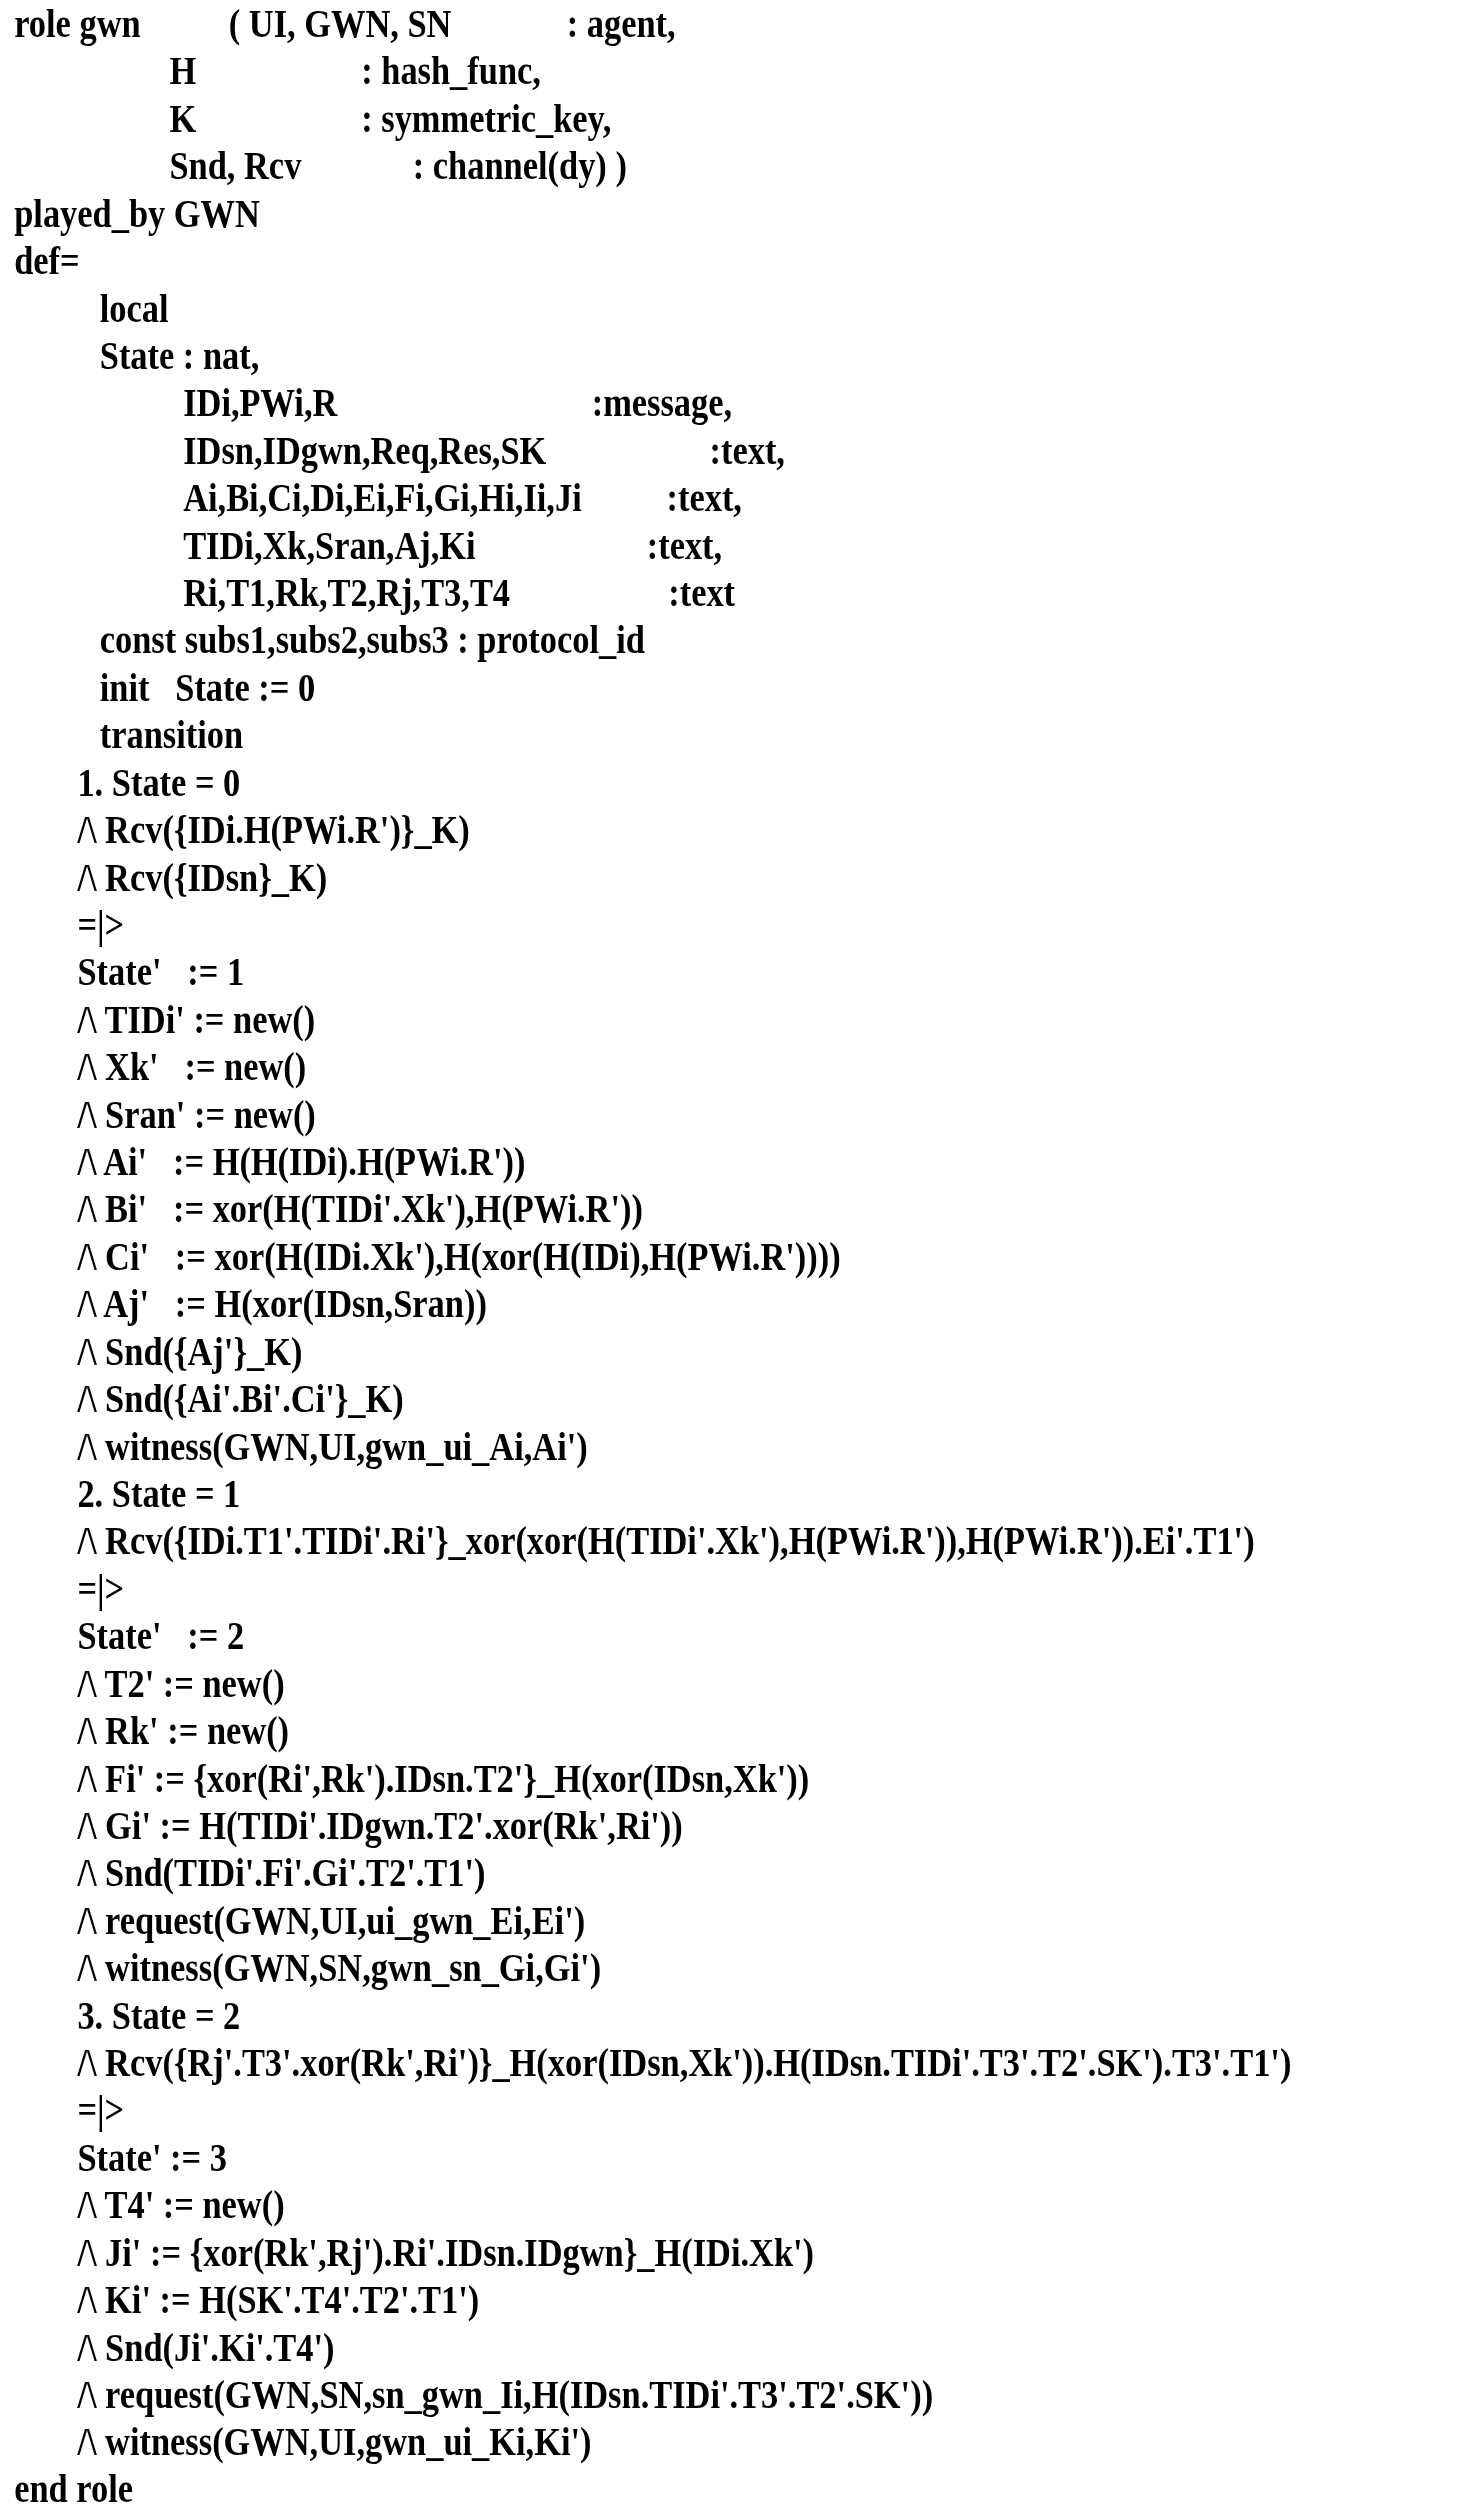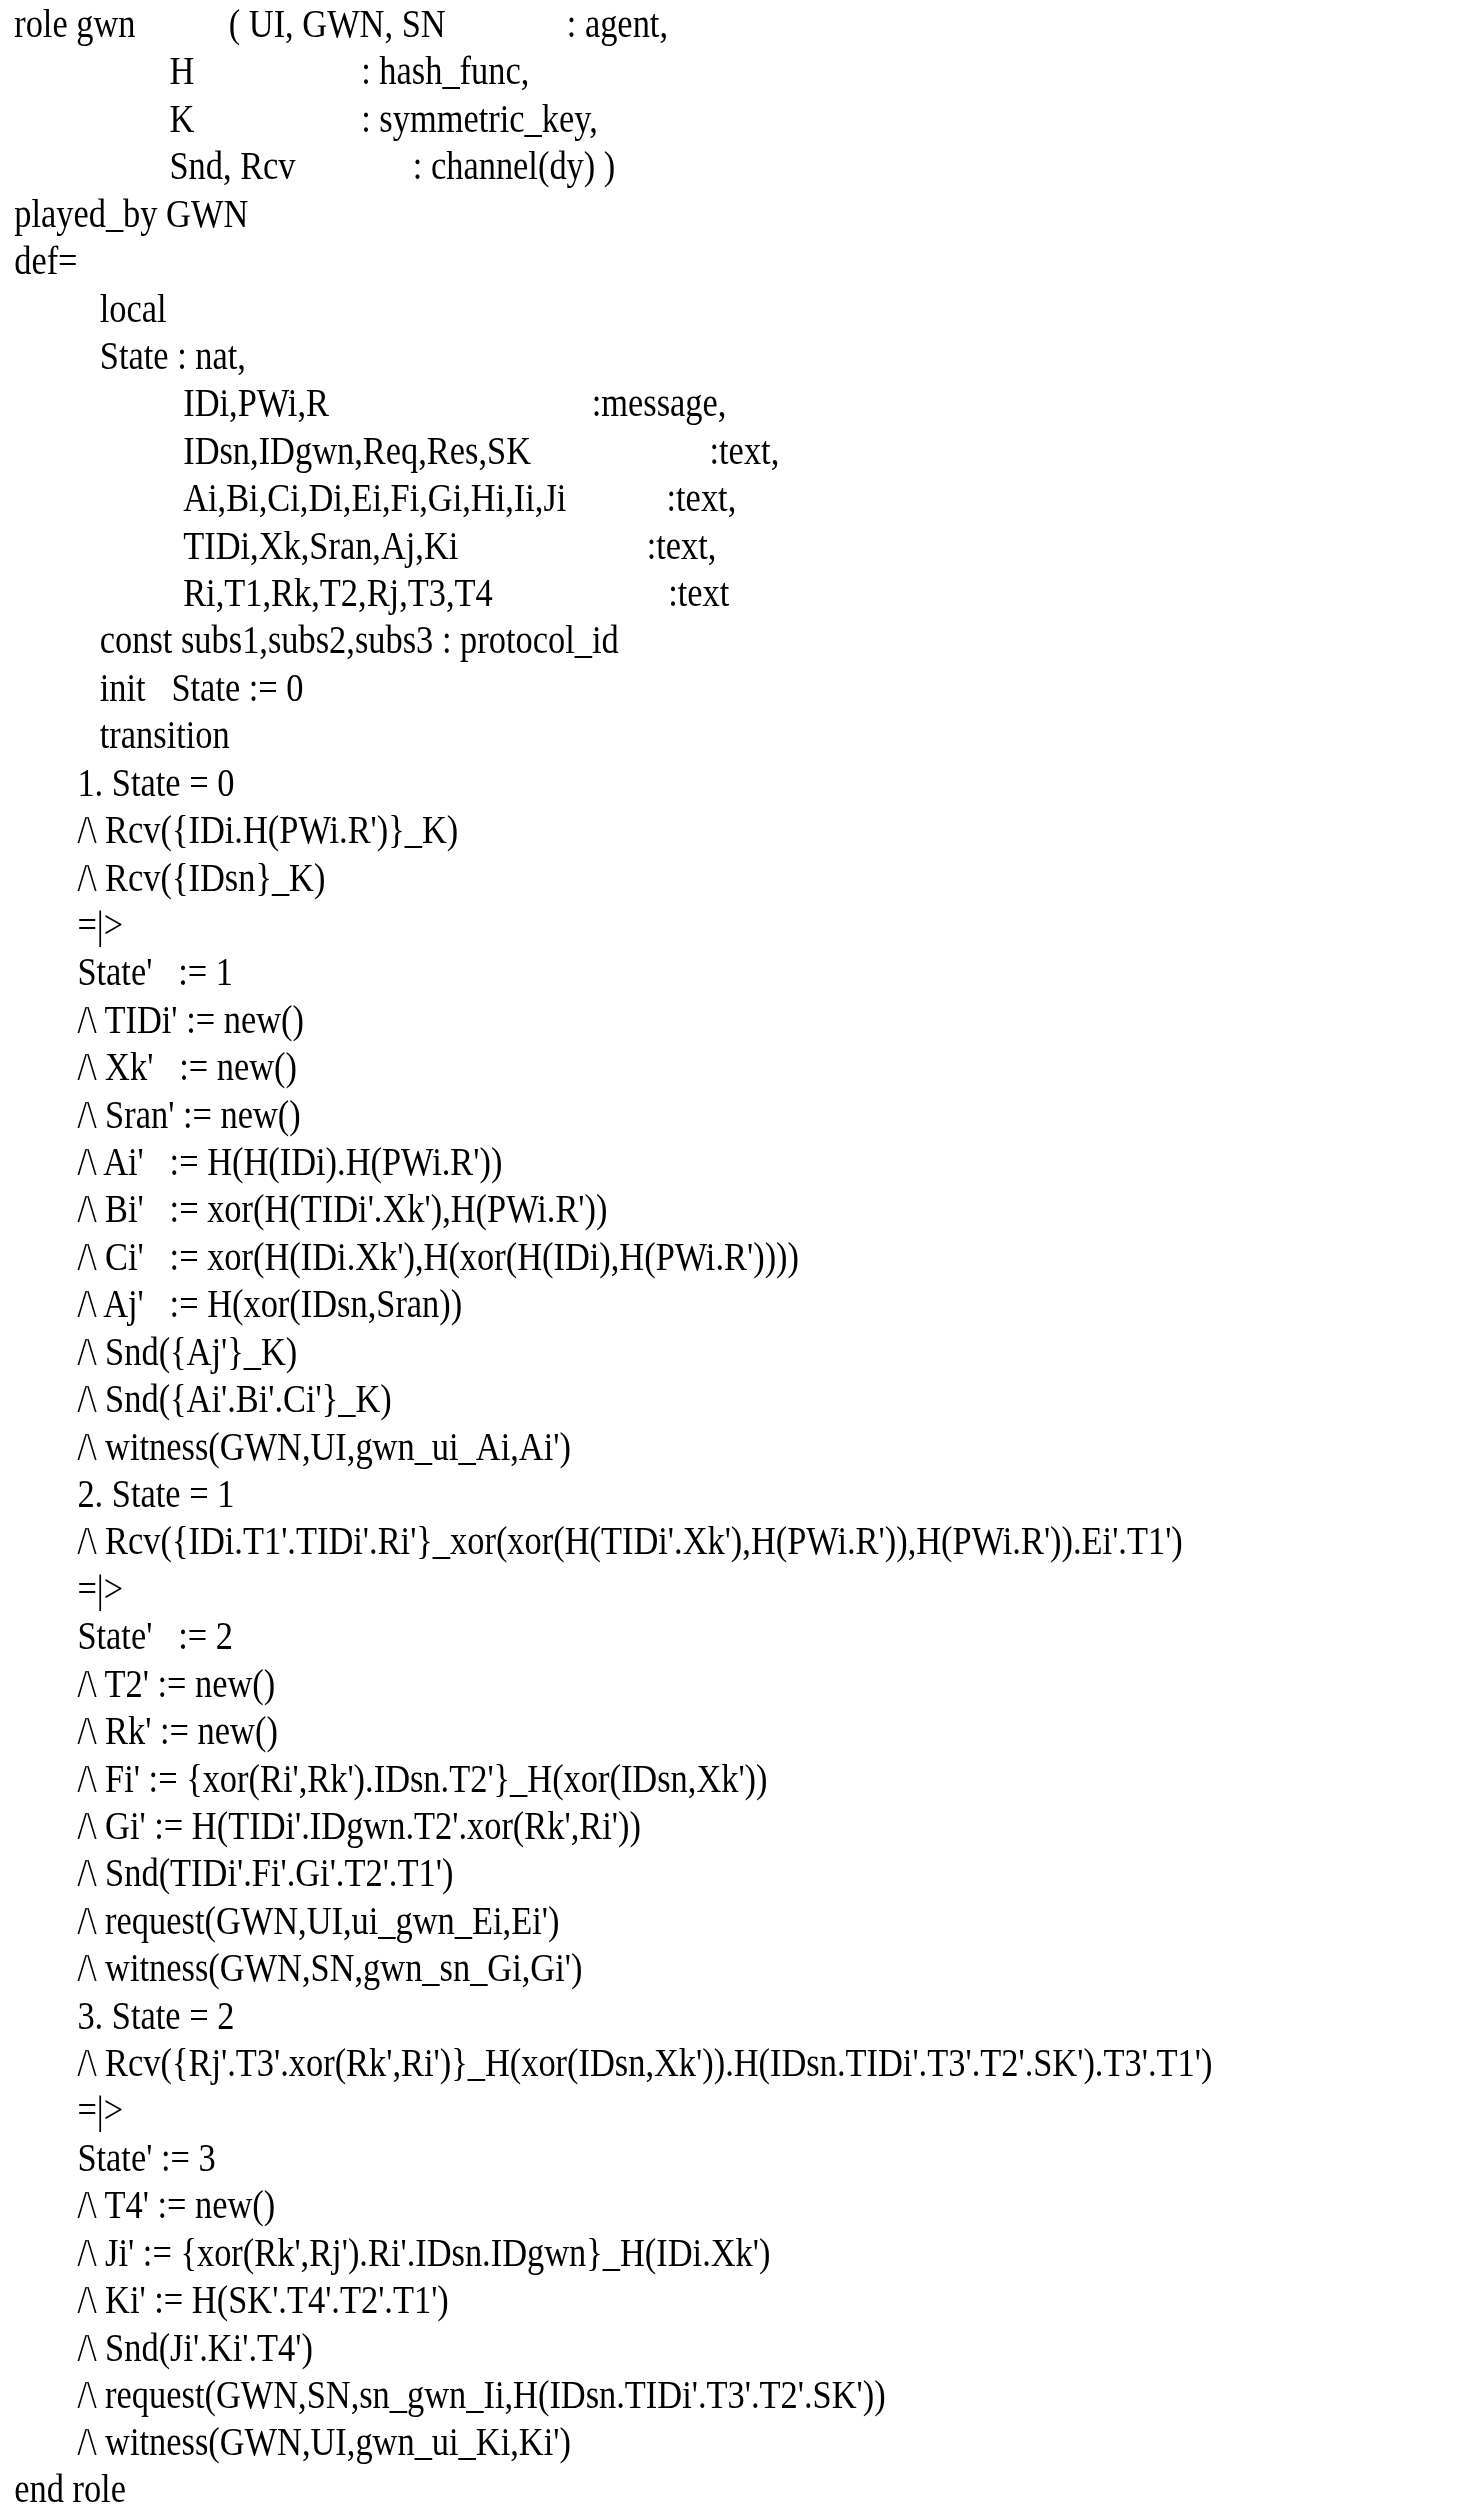--- a/index.html
+++ b/index.html
@@ -1,17 +1,17 @@
 <!DOCTYPE html>
 <html style="font-size:14.7px"><head>
 <meta charset="utf-8">
 <style>
   html, body { margin:0; padding:0; background:#ffffff; }
   body { width:1471px; height:2512px; overflow:hidden; position:relative; }
-  .doc { position:absolute; left:0; top:0; width:1471px; height:1988px; }
+  .doc { position:absolute; left:0; top:0; width:1471px; height:1988px;font-weight:bold; }
   .ln {
     position:absolute; left:0; height:47px; white-space:pre;
     font-family:"Liberation Serif", "DejaVu Serif", serif;
     font-size:40px; line-height:47px; color:#000;
     transform-origin:0 50%; transform:scaleX(0.86);
   }
   .seg { position:absolute; top:0; white-space:pre; }
 </style>
 </head>
 <body>

